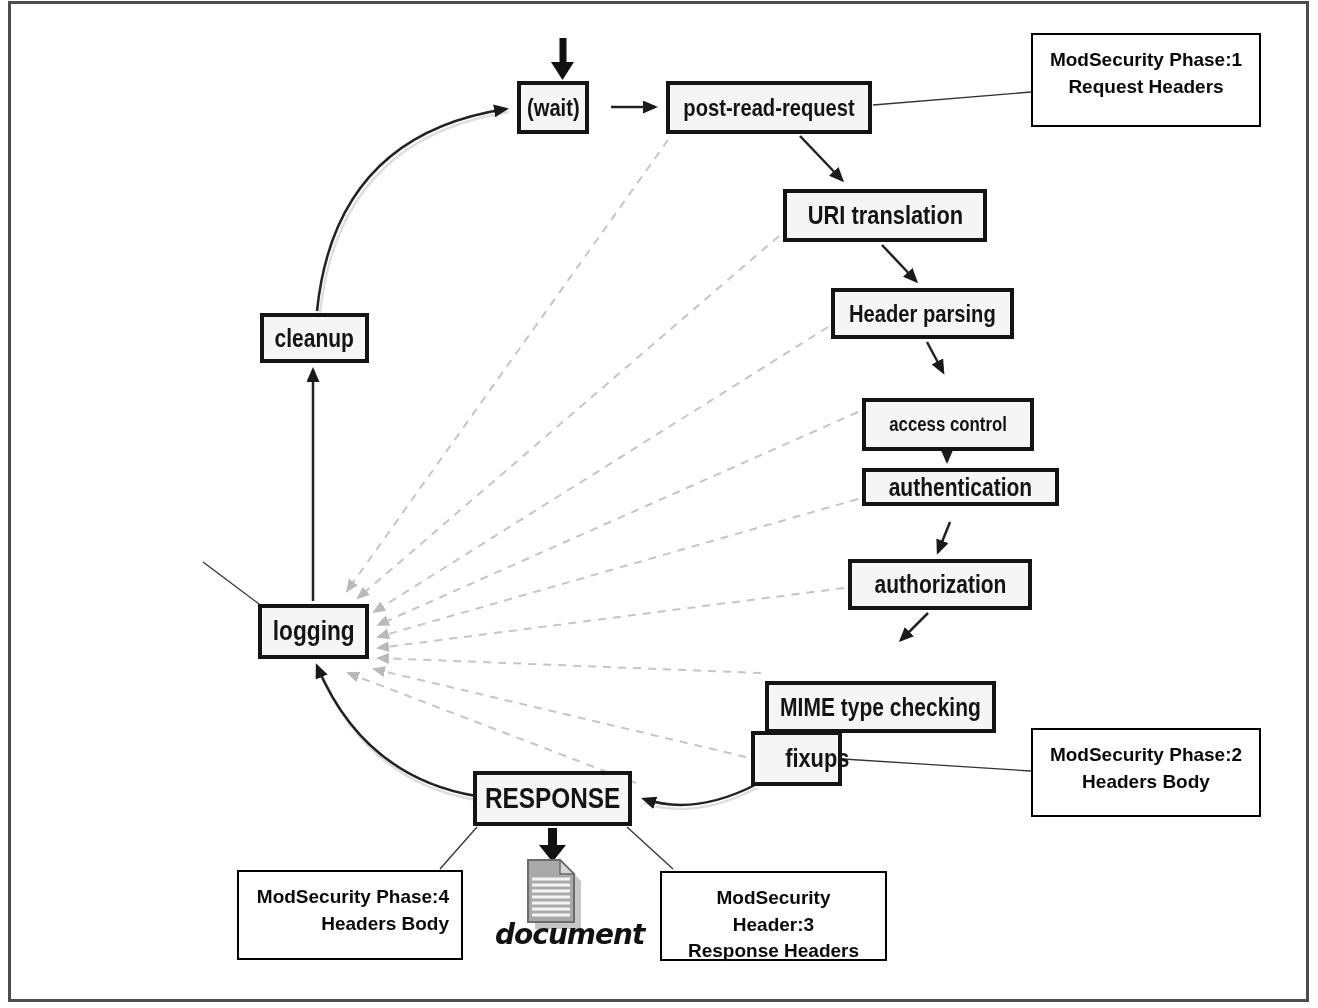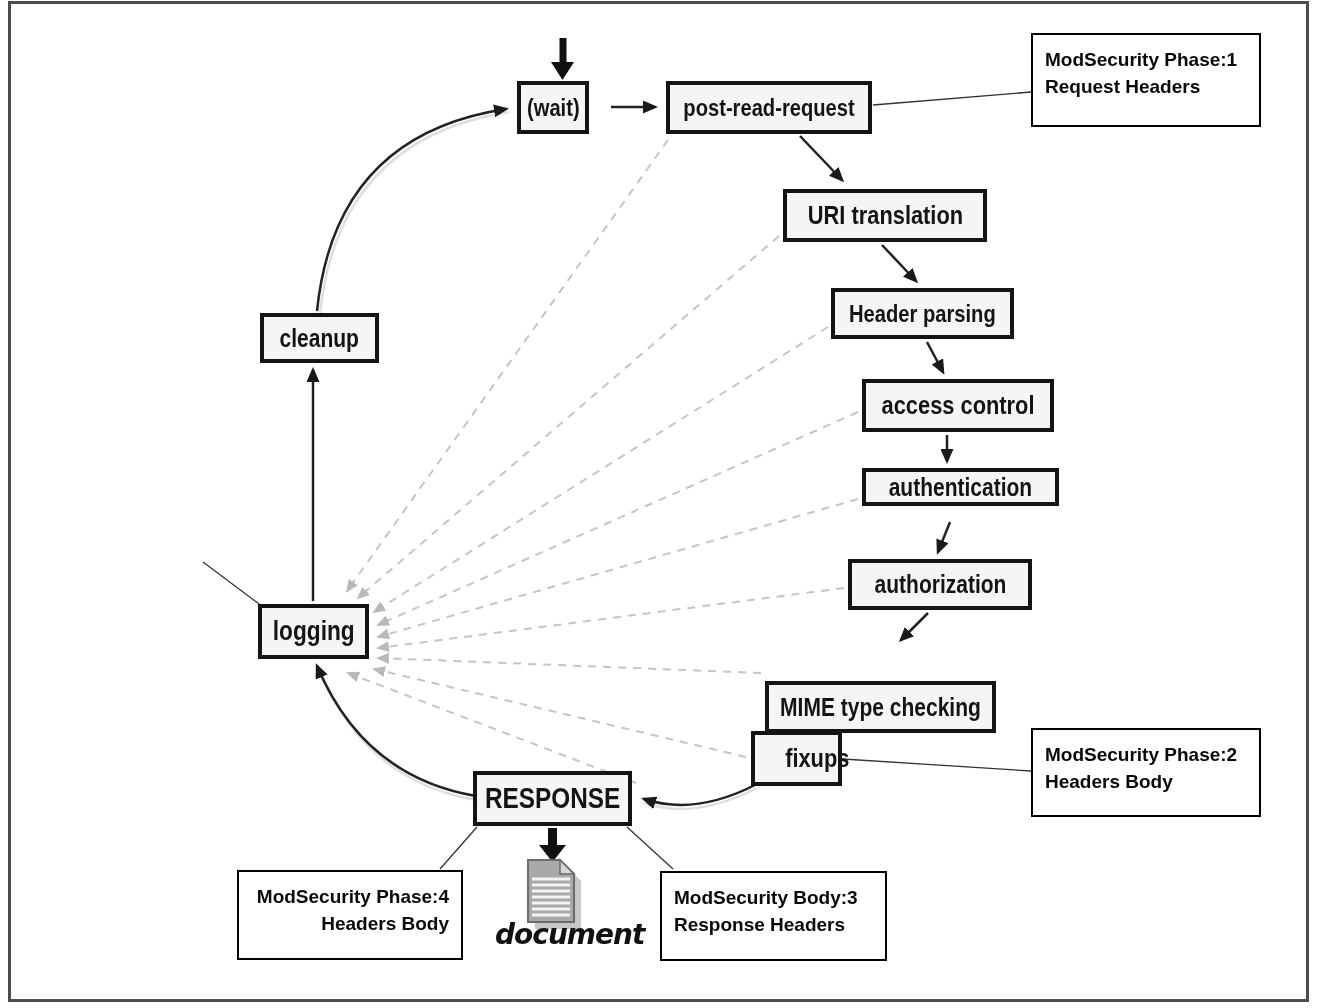--- a/index.html
+++ b/index.html
@@ -15,21 +15,21 @@
   .stage{
     position:absolute;box-sizing:border-box;
     background:#f5f5f5;border:4px solid #141414;
     display:flex;align-items:center;justify-content:center;
     color:#141414;font-weight:bold;white-space:nowrap;
   }
   .stage .lbl{display:inline-block;transform:scaleX(0.84);transform-origin:center;}
   .callout{
     position:absolute;box-sizing:border-box;background:#ffffff;
     border:2px solid #000000;padding:12px 12px 0 12px;
-    font-weight:bold;font-size:19px;line-height:1.4;color:#0a0a0a;
+    font-weight:bold;font-size:19px;line-height:1.4;color:#0a0a0a;text-align:center;
   }
   .callout.align-right{text-align:right;}
   .callout .cl-line{display:block;}
   #document-label{
     position:absolute;left:495px;top:918px;width:132px;text-align:right;
     font-weight:bold;font-style:italic;font-size:28px;color:#111;
     font-family:"DejaVu Sans",sans-serif;letter-spacing:-1px;
   }
 </style>
 </head>
@@ -98,55 +98,55 @@
     </div>
   <div class="stage" style="left:666px;top:81px;width:206px;height:53px;font-size:24px;">
       <span class="lbl">post-read-request</span>
     </div>
   <div class="stage" style="left:783px;top:189px;width:204px;height:53px;font-size:26px;">
       <span class="lbl">URI translation</span>
     </div>
   <div class="stage" style="left:831px;top:288px;width:183px;height:51px;font-size:24px;">
       <span class="lbl">Header parsing</span>
     </div>
-  <div class="stage" style="left:862px;top:379px;width:192px;height:53px;font-size:26px;">
+  <div class="stage" style="left:862px;top:398px;width:172px;height:53px;font-size:20px;">
       <span class="lbl">access control</span>
     </div>
   <div class="stage" style="left:862px;top:468px;width:197px;height:38px;font-size:25px;">
       <span class="lbl">authentication</span>
     </div>
   <div class="stage" style="left:848px;top:559px;width:184px;height:51px;font-size:25px;">
       <span class="lbl">authorization</span>
     </div>
   <div class="stage" style="left:765px;top:681px;width:231px;height:52px;font-size:25px;">
       <span class="lbl">MIME type checking</span>
     </div>
   <div class="stage" style="left:751px;top:731px;width:91px;height:55px;font-size:26px;padding-left:41px;">
       <span class="lbl">fixups</span>
     </div>
   <div class="stage" style="left:473px;top:771px;width:159px;height:55px;font-size:29px;text-align:center;">
       <span class="lbl">RESPONSE</span>
     </div>
   <div class="stage" style="left:258px;top:604px;width:111px;height:55px;font-size:27px;">
       <span class="lbl">logging</span>
     </div>
-  <div class="stage" style="left:260px;top:313px;width:119px;height:50px;font-size:25px;">
+  <div class="stage" style="left:260px;top:313px;width:109px;height:50px;font-size:25px;">
       <span class="lbl">cleanup</span>
     </div>
 
   <div class="callout" style="left:1031px;top:33px;width:230px;height:94px;">
     <span class="cl-line">ModSecurity Phase:1</span>
     <span class="cl-line">Request Headers</span>
   </div>
   <div class="callout" style="left:1031px;top:728px;width:230px;height:89px;">
     <span class="cl-line">ModSecurity Phase:2</span>
     <span class="cl-line">Headers Body</span>
   </div>
   <div class="callout" style="left:660px;top:871px;width:227px;height:90px;">
-    <span class="cl-line">ModSecurity Body:3</span>
+    <span class="cl-line">ModSecurity Header:3</span>
     <span class="cl-line">Response Headers</span>
   </div>
   <div class="callout align-right" style="left:237px;top:870px;width:226px;height:90px;">
     <span class="cl-line">ModSecurity Phase:4</span>
     <span class="cl-line">Headers Body</span>
   </div>
 
   <svg style="position:absolute;left:521px;top:858px;" width="80" height="75" viewBox="0 0 80 75">
     <path d="M14,9 H46 L60,23 V71 H14 Z" fill="#c7c7c7"></path>
     <path d="M7,2 H39 L53,16 V64 H7 Z" fill="#a9a9a9" stroke="#6b6b6b" stroke-width="2"></path>

